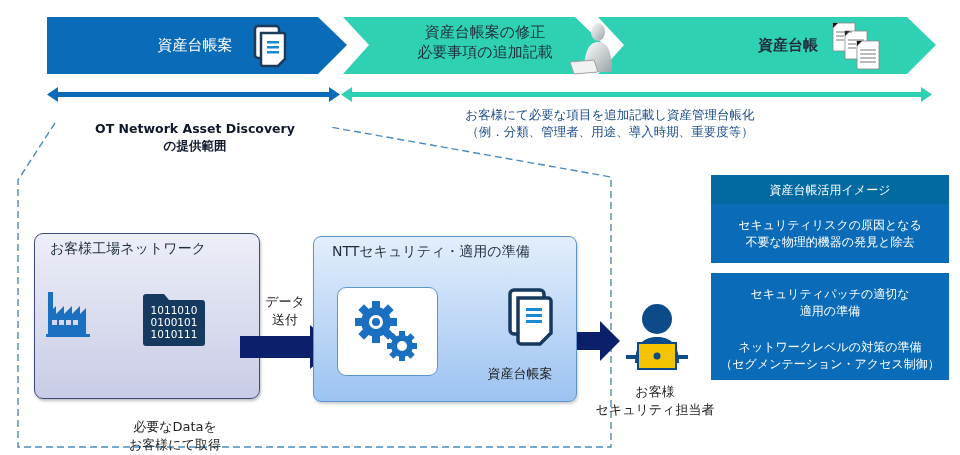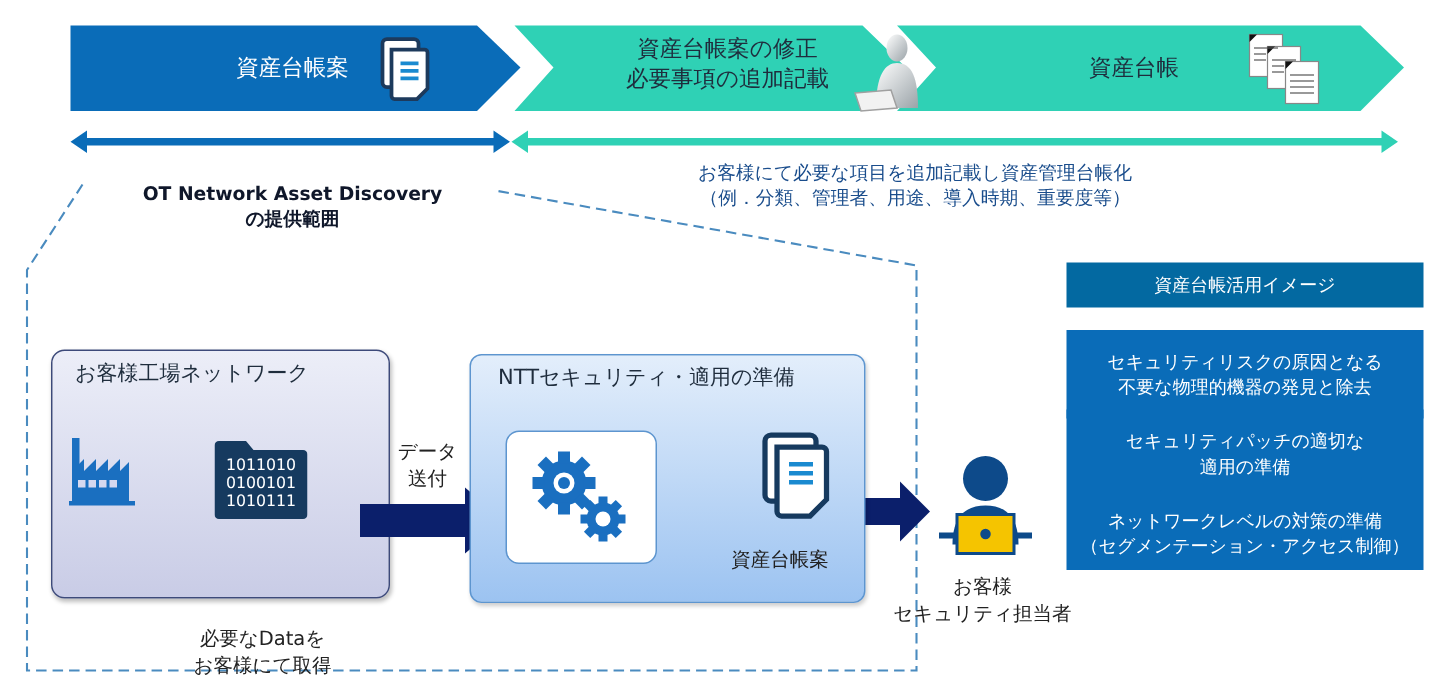--- a/index.html
+++ b/index.html
@@ -59,21 +59,21 @@
           <stop offset="0" stop-color="#ffffff"></stop>
           <stop offset="1" stop-color="#9aa3a8"></stop>
         </linearGradient>
       </defs>
     <ellipse cx="30" cy="12" rx="7" ry="9" fill="url(#pg)"></ellipse>
     <path d="M16 52 C16 30 22 22 30 22 C40 22 44 32 44 52 Z" fill="url(#pg)"></path>
     <path d="M2 42 L26 40 L30 52 L6 54 Z" fill="#f2f2f2" stroke="#a0a0a0" stroke-width="1"></path>
   </svg>
 </div>
 
-<div class="stage-text dark" style="left:716px;top:35px;width:80px;">資産台帳</div>
+<div class="stage-text dark" style="left:748px;top:35px;width:80px;font-weight:bold;">資産台帳</div>
 <div class="abs" style="left:832px;top:22px;">
   <svg width="52" height="50" viewBox="0 0 52 50">
     <g stroke="#888" stroke-width="0.8" fill="#fff">
       <rect x="1" y="1" width="22" height="28"></rect>
       <rect x="13" y="9" width="22" height="28"></rect>
       <rect x="25" y="19" width="22" height="28"></rect>
     </g>
     <g fill="#111">
         <polygon points="1,1 6,1 1,6"></polygon>
         <polygon points="13,9 18,9 13,14"></polygon>
@@ -199,21 +199,21 @@
     <rect x="17" y="40" width="38" height="26" fill="#f5c400" stroke="#0d4a8a" stroke-width="2"></rect>
     <circle cx="36" cy="53" r="3.5" fill="#0d4a8a"></circle>
   </svg>
 </div>
 <div class="lbl" style="left:585px;top:383px;width:140px;">
   <div>お客様</div>
   <div>セキュリティ担当者</div>
 </div>
 
 <div class="usage-head">資産台帳活用イメージ</div>
-<div class="usage" style="top:220px;height:59px;">
+<div class="usage" style="top:204px;height:59px;">
   <div>セキュリティリスクの原因となる</div>
   <div>不要な物理的機器の発見と除去</div>
 </div>
 <div class="usage" style="top:273px;height:59px;">
   <div>セキュリティパッチの適切な</div>
   <div>適用の準備</div>
 </div>
 <div class="usage" style="top:332px;height:48px;">
   <div>ネットワークレベルの対策の準備</div>
   <div>（セグメンテーション・アクセス制御）</div>

